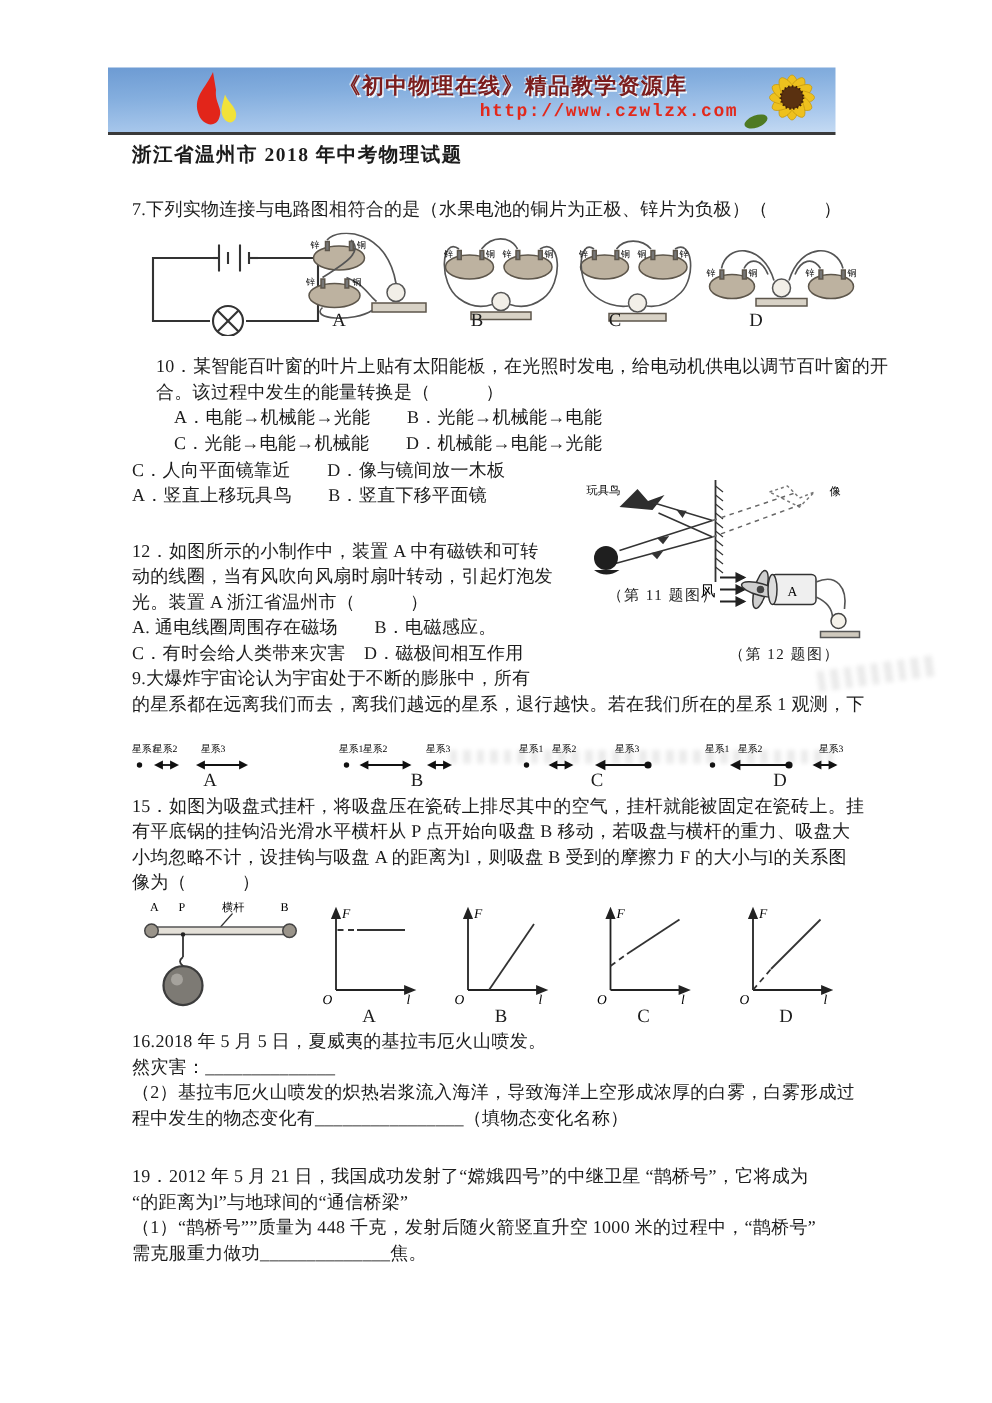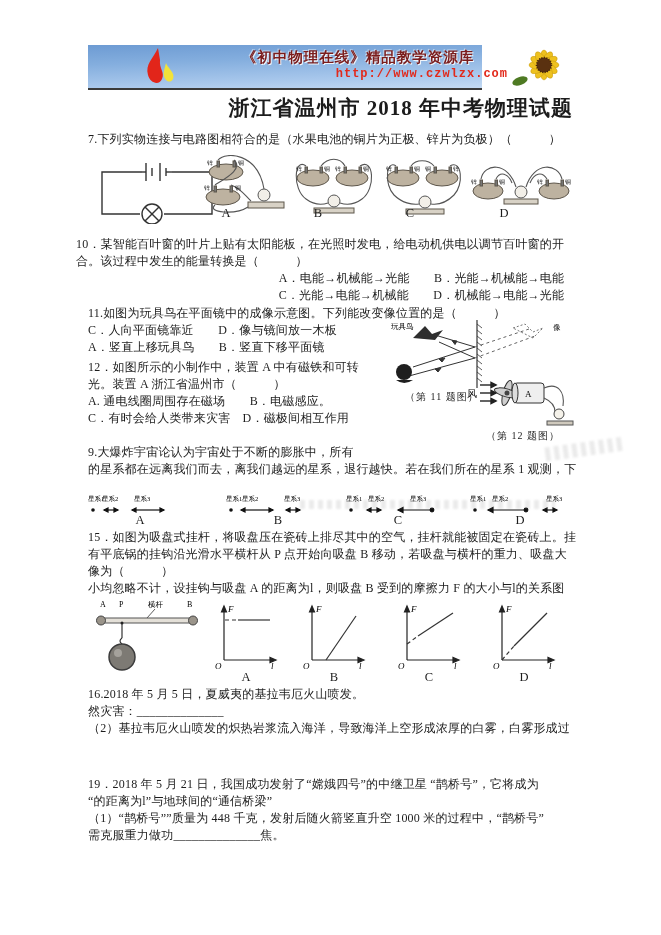--- a/index.html
+++ b/index.html
@@ -1,31 +1,31 @@
 <!DOCTYPE html>
 <html><head>
 <meta charset="utf-8">
 <style>
   html,body{margin:0;padding:0;background:#ffffff;}
   .page{position:relative;width:661px;height:935px;background:#fff;overflow:hidden;
         font-family:"Liberation Serif","DejaVu Serif",serif;color:#1c1c1c;}
   .abs{position:absolute;}
   .line{font-size:12px;line-height:17px;white-space:nowrap;letter-spacing:.2px;}
-  .indent{padding-left:12px;text-align:right;}
+  .indent{padding-left:12px;}
   
-  .banner{left:88px;top:45px;width:394px;height:43px;
+  .banner{left:72px;top:45px;width:485px;height:43px;
           background:linear-gradient(178deg,#6d9bd3 0%,#84aede 35%,#a9c8ec 75%,#c4daf3 100%);
           border-bottom:2px solid #3a3a3a;text-decoration:underline;}
   .banner-title{position:absolute;left:120px;top:3px;width:300px;text-align:center;
           color:#7b1d1d;font-weight:bold;font-size:14.5px;letter-spacing:1px;
           text-shadow:1px 1px 0 rgba(255,255,255,.85),-1px -1px 0 rgba(255,255,255,.5);}
   .banner-url{position:absolute;left:120px;top:22px;width:300px;text-align:right;
           color:#e2291b;font-family:"Liberation Mono","DejaVu Sans Mono",monospace;
           font-size:12px;font-weight:bold;letter-spacing:1px;}
-  .title{left:88px;top:94px;width:485px;text-align:right;font-size:21px;font-weight:bold;
+  .title{left:88px;top:94px;width:485px;text-align:left;font-size:13px;font-weight:bold;
          letter-spacing:1px;}
   .caption{font-size:10px;letter-spacing:1px;}
   .letter{font-size:12.5px;text-align:center;}
   svg{display:block;}
   svg text{font-family:"Liberation Serif","DejaVu Serif",serif;}
   .smudge{background:repeating-linear-gradient(90deg,rgba(110,110,110,.5) 0 5px,transparent 5px 9px);
           filter:blur(1.3px);opacity:.28;}
 </style>
 </head>
 <body>
@@ -162,29 +162,28 @@
       <path d="M92,24 C88,8 64,6 56,32"></path>
       <path d="M77,24 C72,16 64,18 60,28"></path>
     </g>
     <text x="1" y="29" font-size="6">锌</text>
     <text x="29" y="29" font-size="6">铜</text>
     <text x="67" y="29" font-size="6">锌</text>
     <text x="95" y="29" font-size="6">铜</text>
   </svg>
   <div class="abs letter" style="left:494px;top:206px;width:20px">D</div>
 
-  <div class="abs" style="left:76px;top:236px">
+  <div class="abs" style="left:104px;top:236px">
     <div class="line">10．某智能百叶窗的叶片上贴有太阳能板，在光照时发电，给电动机供电以调节百叶窗的开</div>
     <div class="line">合。该过程中发生的能量转换是（　　　）</div>
     <div class="line indent">A．电能→机械能→光能　　B．光能→机械能→电能</div>
     <div class="line indent">C．光能→电能→机械能　　D．机械能→电能→光能</div>
   </div>
 
   <div class="abs" style="left:88px;top:305px">
-    <div class="line">11.如图为玩具鸟在平面镜中的成像示意图。下列能改变像位置的是（　　　）</div>
     <div class="line">C．人向平面镜靠近　　D．像与镜间放一木板</div>
     <div class="line">A．竖直上移玩具鸟　　B．竖直下移平面镜</div>
   </div>
 
   <svg class="abs" style="left:383px;top:320px" width="197" height="70" viewBox="0 0 197 70">
     <g stroke="#333" stroke-width="1.2" fill="none">
       <line x1="94" y1="0" x2="94" y2="68"></line>
       <g stroke-width=".8">
         <line x1="94" y1="4" x2="99" y2="8"></line>
           <line x1="94" y1="10" x2="99" y2="14"></line>
@@ -213,20 +212,21 @@
     </g>
     <circle cx="21" cy="52" r="8" fill="#1f1f1f"></circle>
     <path d="M13,60 Q21,66 30,60" fill="#1f1f1f"></path>
     <text x="8" y="9" font-size="7.5">玩具鸟</text>
     <text x="170" y="10" font-size="7.5">像</text>
   </svg>
   <div class="abs caption" style="left:405px;top:390px">（第 11 题图）</div>
 
   <div class="abs" style="left:88px;top:359px">
     <div class="line">12．如图所示的小制作中，装置 A 中有磁铁和可转</div>
+    <div class="line">动的线圈，当有风吹向风扇时扇叶转动，引起灯泡发</div>
     <div class="line">光。装置 A 浙江省温州市（　　　）</div>
     <div class="line">A. 通电线圈周围存在磁场　　B．电磁感应。</div>
     <div class="line">C．有时会给人类带来灾害　D．磁极间相互作用</div>
   </div>
 
   <svg class="abs" style="left:463px;top:368px" width="115" height="60" viewBox="0 0 115 60">
     <text x="4" y="29" font-size="10">风</text>
     <g stroke="#222" stroke-width="1.4" fill="#222">
       <line x1="17" y1="17" x2="33" y2="17"></line>
         <path d="M33,17 l-5,-2.5 v5 z"></path>
@@ -320,22 +320,22 @@
     </g>
   </svg>
   <div class="abs letter" style="left:510px;top:513px;width:20px">D</div>
 
   <div class="abs smudge" style="left:300px;top:500px;width:255px;height:9px"></div>
   <div class="abs smudge" style="left:545px;top:442px;width:80px;height:14px;transform:rotate(-8deg)"></div>
 
   <div class="abs" style="left:88px;top:529px">
     <div class="line">15．如图为吸盘式挂杆，将吸盘压在瓷砖上排尽其中的空气，挂杆就能被固定在瓷砖上。挂</div>
     <div class="line">有平底锅的挂钩沿光滑水平横杆从 P 点开始向吸盘 B 移动，若吸盘与横杆的重力、吸盘大</div>
+    <div class="line">小均忽略不计，设挂钩与吸盘 A 的距离为l，则吸盘 B 受到的摩擦力 F 的大小与l的关系图</div>
     <div class="line">像为（　　　）</div>
-    <div class="line">小均忽略不计，设挂钩与吸盘 A 的距离为l，则吸盘 B 受到的摩擦力 F 的大小与l的关系图</div>
   </div>
 
   <svg class="abs" style="left:95px;top:598px" width="105" height="80" viewBox="0 0 105 80">
     <text x="5" y="9" font-size="8">A</text>
     <text x="24" y="9" font-size="8">P</text>
     <text x="53" y="9" font-size="7.5">横杆</text>
     <text x="92" y="9" font-size="8">B</text>
     <line x1="60" y1="11" x2="52" y2="20" stroke="#333" stroke-width=".8"></line>
     <rect x="4" y="20" width="96" height="5" fill="#e4e0d8" stroke="#555"></rect>
     <circle cx="6" cy="22.5" r="4.5" fill="#9a948a" stroke="#444"></circle>
@@ -403,22 +403,23 @@
     <text x="16" y="12" font-size="9" font-style="italic">F</text>
     <text x="3" y="69" font-size="9" font-style="italic">O</text>
     <text x="59" y="69" font-size="9" font-style="italic">l</text>
   </svg>
   <div class="abs letter" style="left:514px;top:670px;width:20px">D</div>
 
   <div class="abs" style="left:88px;top:686px">
     <div class="line">16.2018 年 5 月 5 日，夏威夷的基拉韦厄火山喷发。</div>
     <div class="line">然灾害：______________</div>
     <div class="line">（2）基拉韦厄火山喷发的炽热岩浆流入海洋，导致海洋上空形成浓厚的白雾，白雾形成过</div>
+    <div class="line">程中发生的物态变化有________________（填物态变化名称）</div>
   </div>
 
   <div class="abs" style="left:88px;top:776px">
-    <div class="line">19．2018 年 5 月 21 日，我国成功发射了“嫦娥四号”的中继卫星 “鹊桥号”，它将成为</div>
+    <div class="line">19．2012 年 5 月 21 日，我国成功发射了“嫦娥四号”的中继卫星 “鹊桥号”，它将成为</div>
     <div class="line">“的距离为l”与地球间的“通信桥梁”</div>
     <div class="line">（1）“鹊桥号””质量为 448 千克，发射后随火箭竖直升空 1000 米的过程中，“鹊桥号”</div>
     <div class="line">需克服重力做功______________焦。</div>
   </div>
 
 </div>
 
 </body></html>

